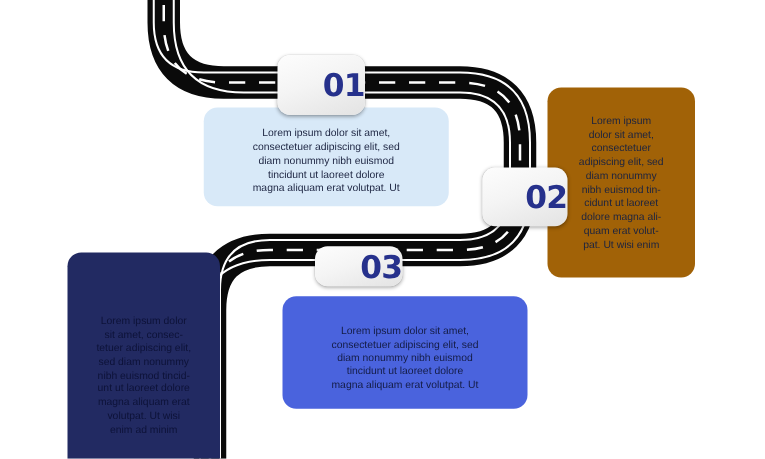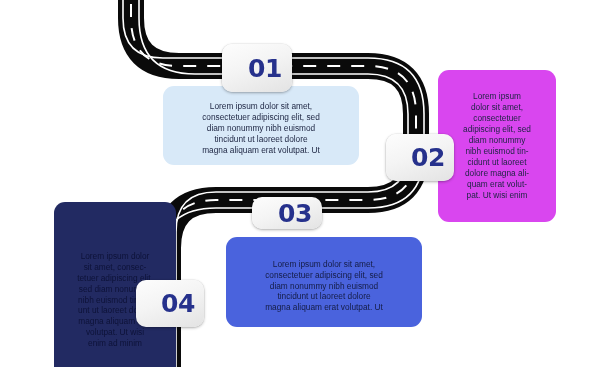--- a/index.html
+++ b/index.html
@@ -56,21 +56,21 @@
     padding: 0 9px;
     margin-top: 6px;
   }
 
   
   #panel-02 {
     left: 438px;
     top: 70px;
     width: 118px;
     height: 152px;
-    background: #d946ef;
+    background: #a16207;
   }
   #panel-02 .panel-text {
     font-size: 8.3px;
     color: #1b2340;
     padding: 0 7px;
   }
 
   
   #panel-03 {
     left: 226px;
@@ -103,21 +103,21 @@
 
   
   .badge {
     position: absolute;
     box-sizing: border-box;
     border-radius: 10px;
     background: linear-gradient(160deg, #fdfdfd 0%, #f4f4f4 45%, #e3e3e3 100%);
     box-shadow: 0 1px 3px rgba(0,0,0,0.30), 0 0 0 0.5px rgba(0,0,0,0.06);
     display: flex;
     align-items: center;
-    justify-content: center;
+    justify-content: flex-end;
     z-index: 4;
     padding-left: 16px;
   }
   .badge-num {
     font-family: "DejaVu Sans", sans-serif;
     font-weight: bold;
     font-size: 25px;
     letter-spacing: -0.5px;
     color: #26318c;
   }
@@ -210,17 +210,14 @@
   </div>
 
   <div class="badge" id="badge-02">
     <span class="badge-num">02</span>
   </div>
 
   <div class="badge" id="badge-03">
     <span class="badge-num">03</span>
   </div>
 
-  <div class="badge" id="badge-04">
-    <span class="badge-num">04</span>
-  </div>
 
 </div>
 
 </body></html>

